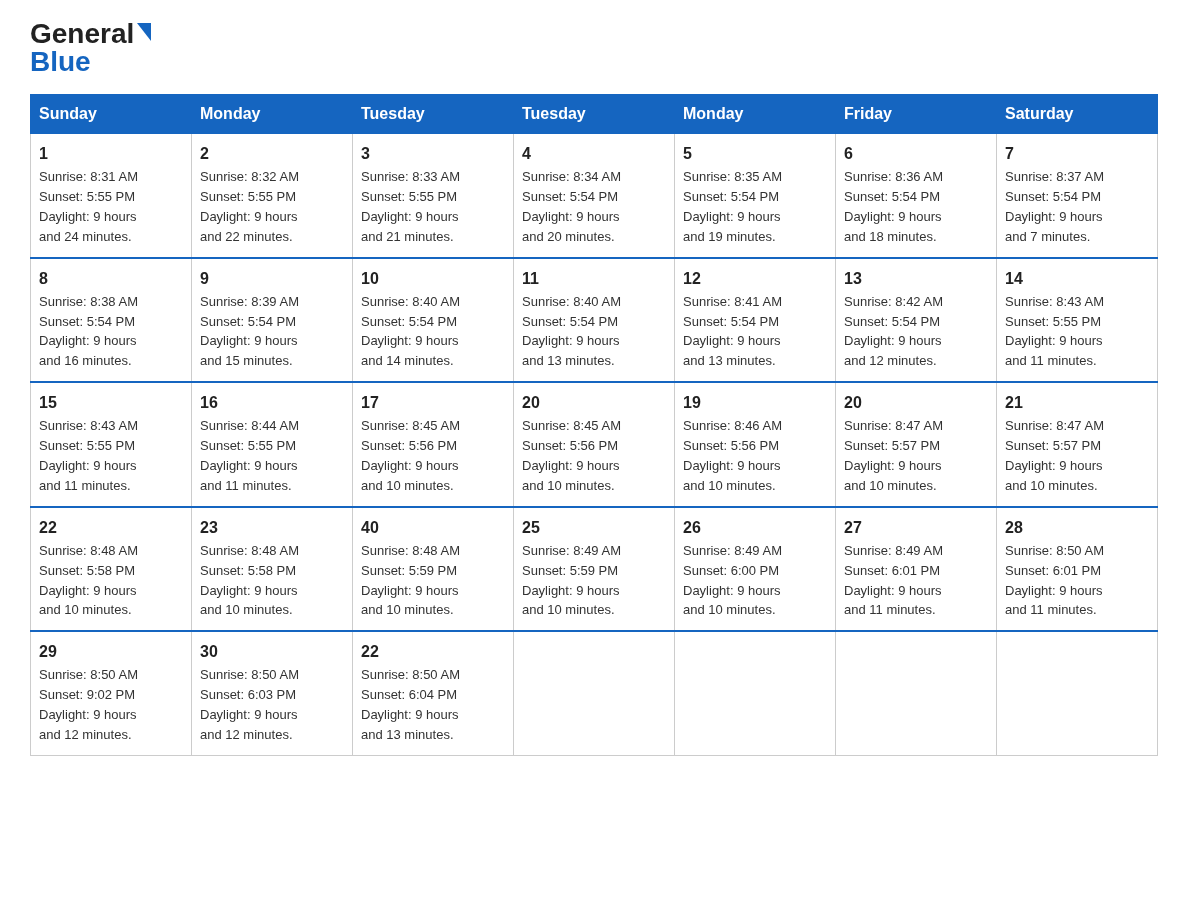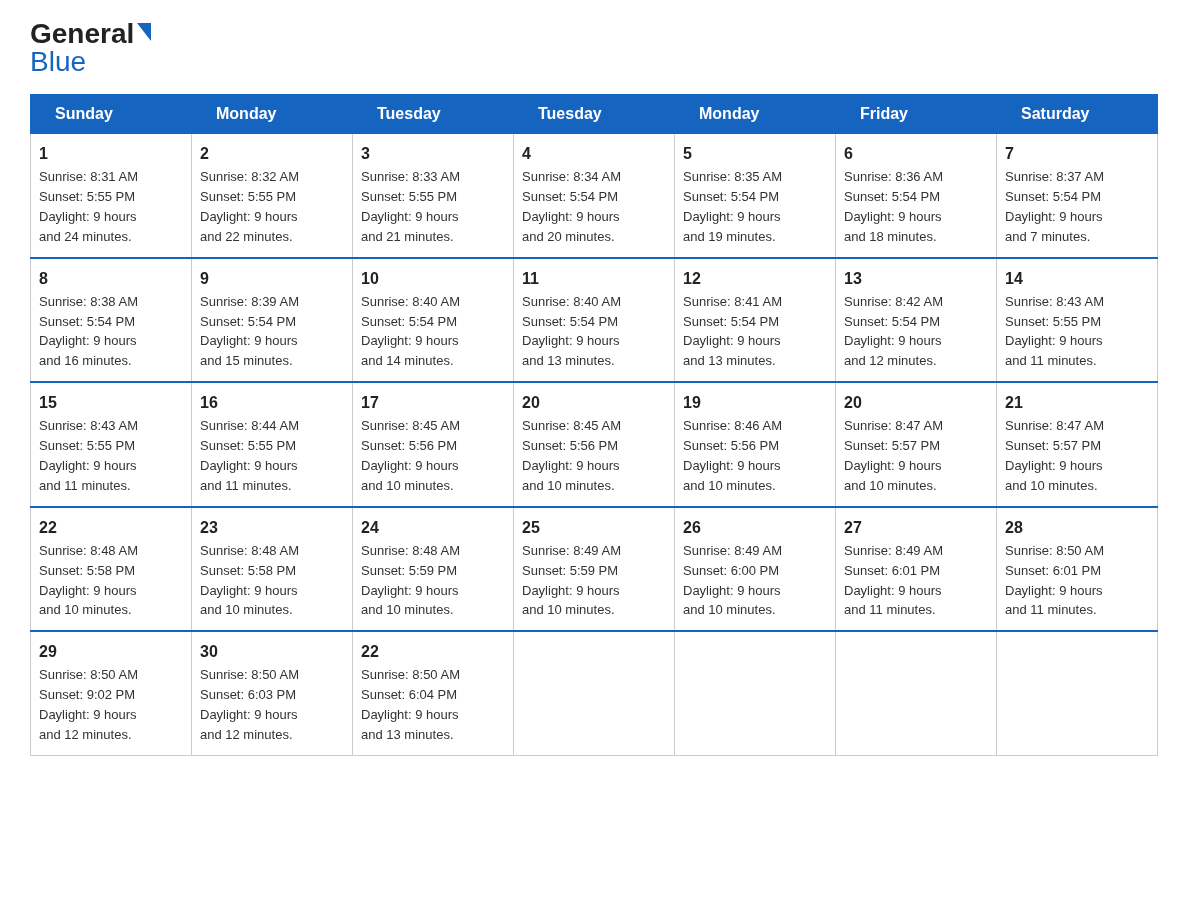--- a/index.html
+++ b/index.html
@@ -23,21 +23,21 @@
       align-items: flex-start;
     }
     .logo-general {
       font-size: 28px;
       font-weight: bold;
       color: #222;
       line-height: 1;
     }
     .logo-blue {
       font-size: 28px;
-      font-weight: normal;
+      font-weight: bold;
       color: #1565c0;
       line-height: 1;
       display: flex;
       align-items: center;
     }
     .logo-triangle {
       width: 0;
       height: 0;
       border-left: 14px solid transparent;
       border-right: 0px solid transparent;
@@ -63,21 +63,21 @@
     .calendar-table {
       width: 100%;
       border-collapse: collapse;
       table-layout: fixed;
     }
     .calendar-table thead tr th {
       background-color: #1565c0;
       color: #fff;
       font-size: 16px;
       font-weight: 600;
-      padding: 10px 24px;
+      padding: 10px 8px;
       text-align: left;
       border: 1px solid #1565c0;
     }
     .calendar-table tbody tr td {
       vertical-align: top;
       padding: 8px 8px 10px 8px;
       border: 1px solid #ccc;
       font-size: 13.5px;
       color: #222;
       line-height: 1.45;
@@ -290,21 +290,21 @@
           <span class="day-info">and 10 minutes.</span>
         </td>
         <td>
           <span class="day-number">23</span>
           <span class="day-info">Sunrise: 8:48 AM</span><br>
           <span class="day-info">Sunset: 5:58 PM</span><br>
           <span class="day-info">Daylight: 9 hours</span><br>
           <span class="day-info">and 10 minutes.</span>
         </td>
         <td>
-          <span class="day-number">24</span>
+          <span class="day-number">40</span>
           <span class="day-info">Sunrise: 8:48 AM</span><br>
           <span class="day-info">Sunset: 5:59 PM</span><br>
           <span class="day-info">Daylight: 9 hours</span><br>
           <span class="day-info">and 10 minutes.</span>
         </td>
         <td>
           <span class="day-number">25</span>
           <span class="day-info">Sunrise: 8:49 AM</span><br>
           <span class="day-info">Sunset: 5:59 PM</span><br>
           <span class="day-info">Daylight: 9 hours</span><br>

